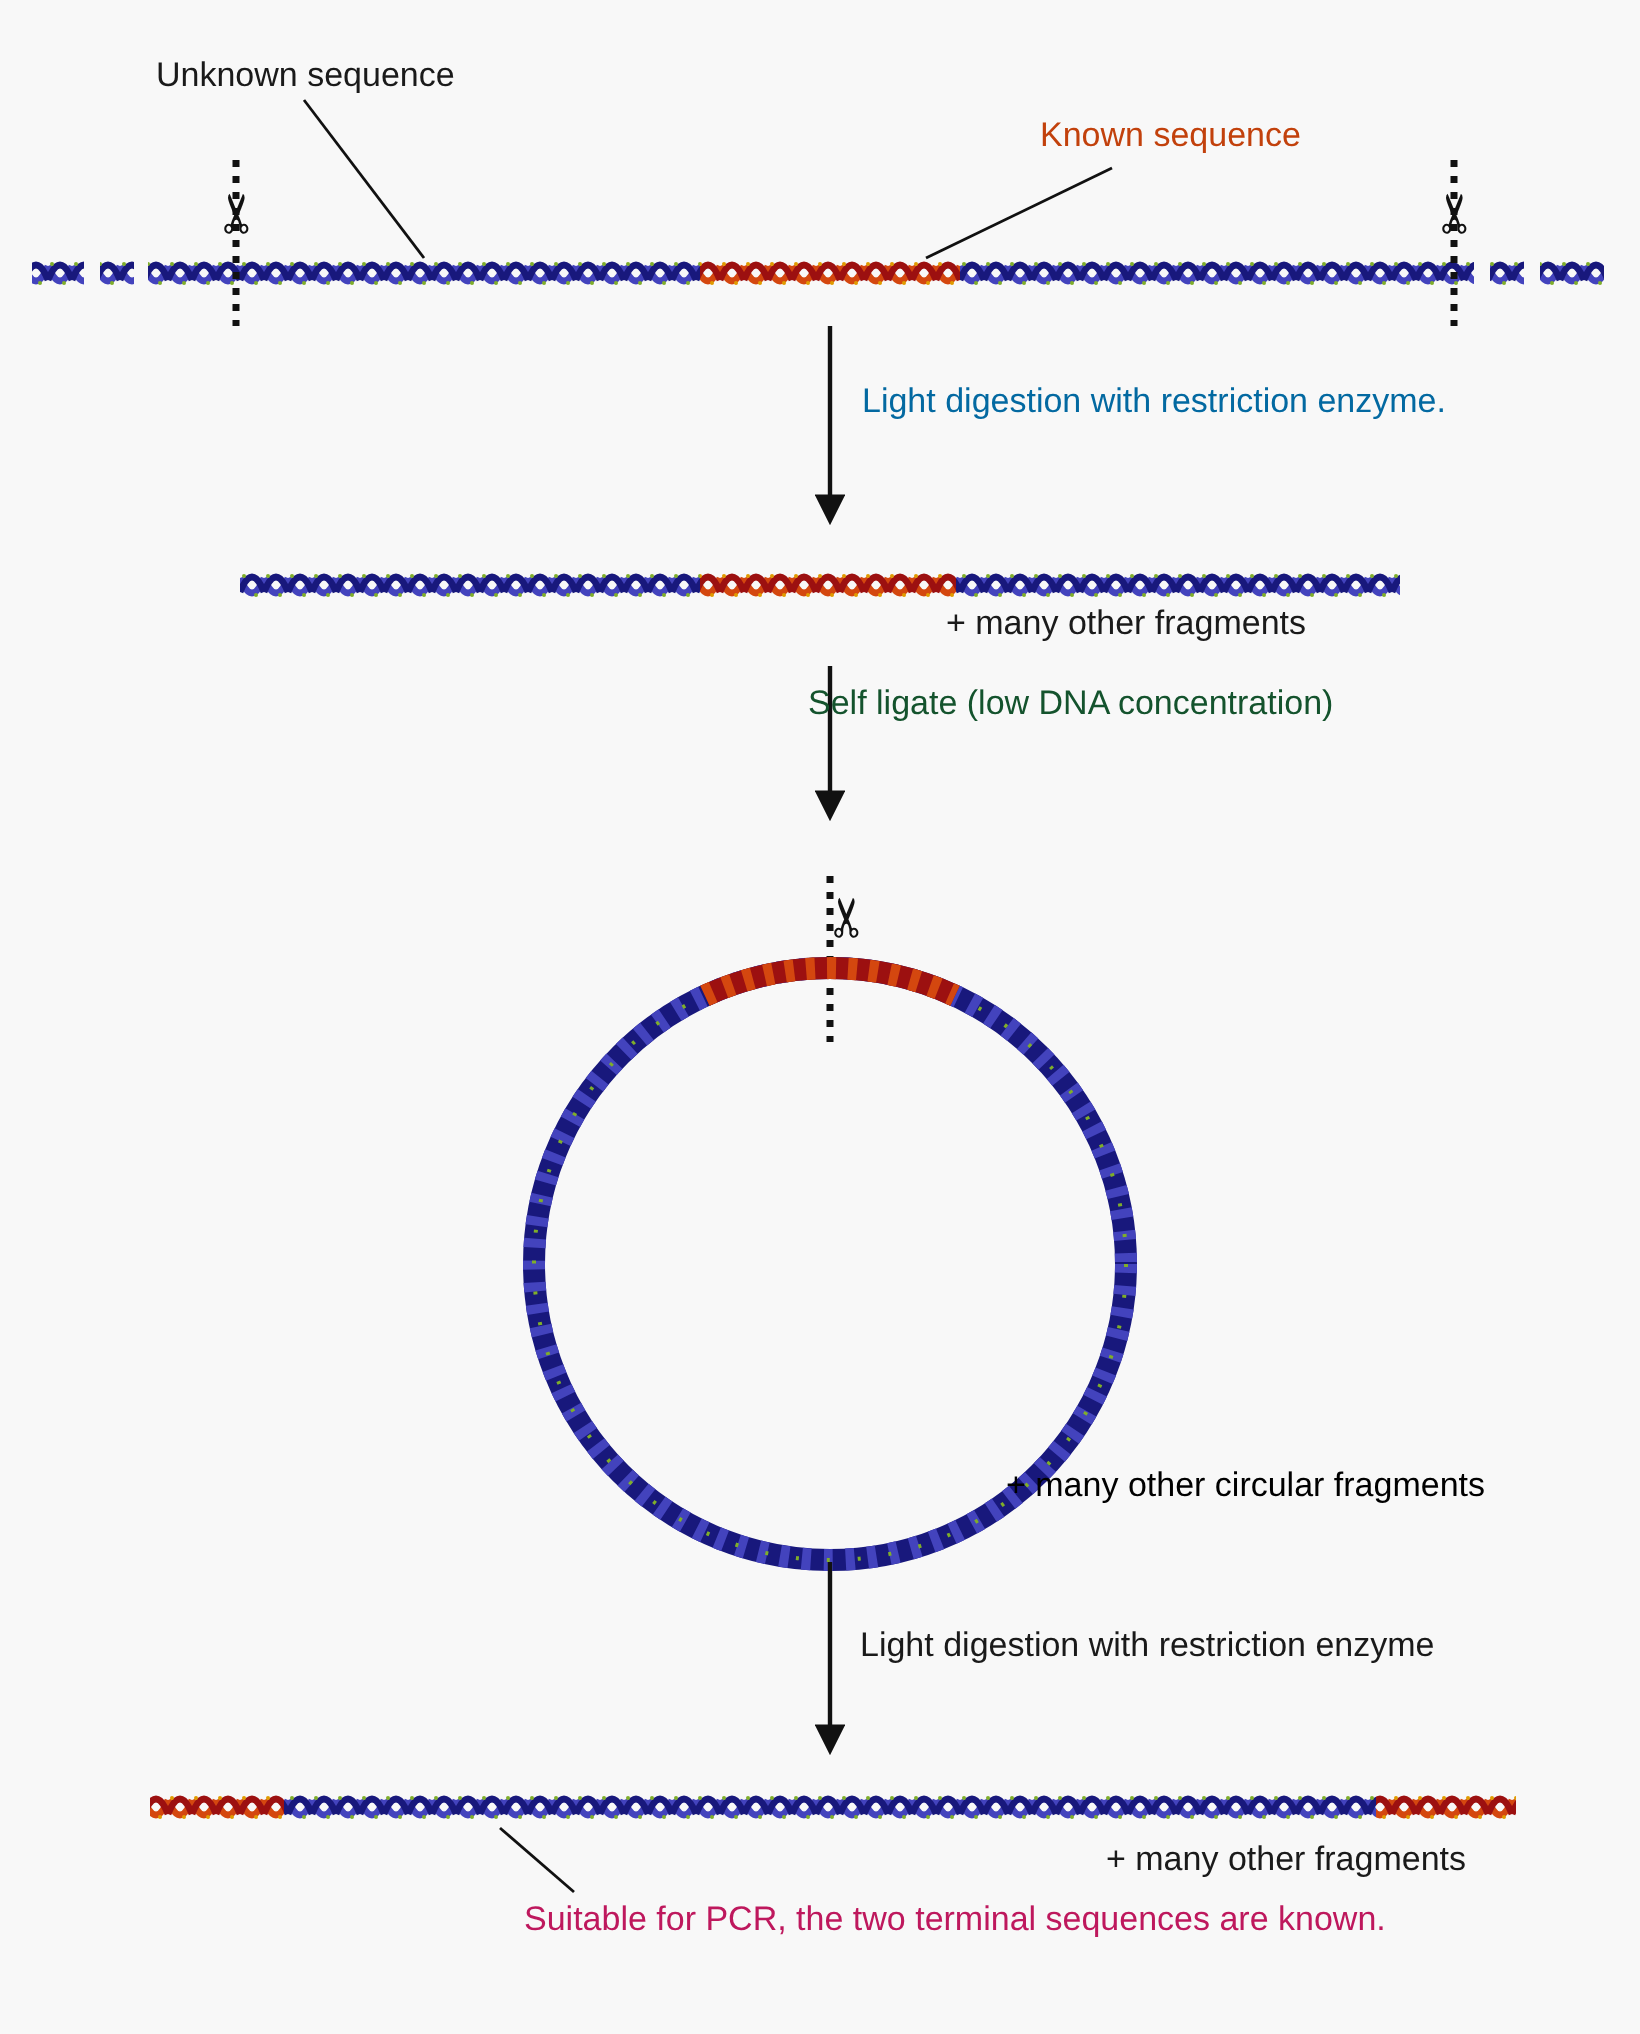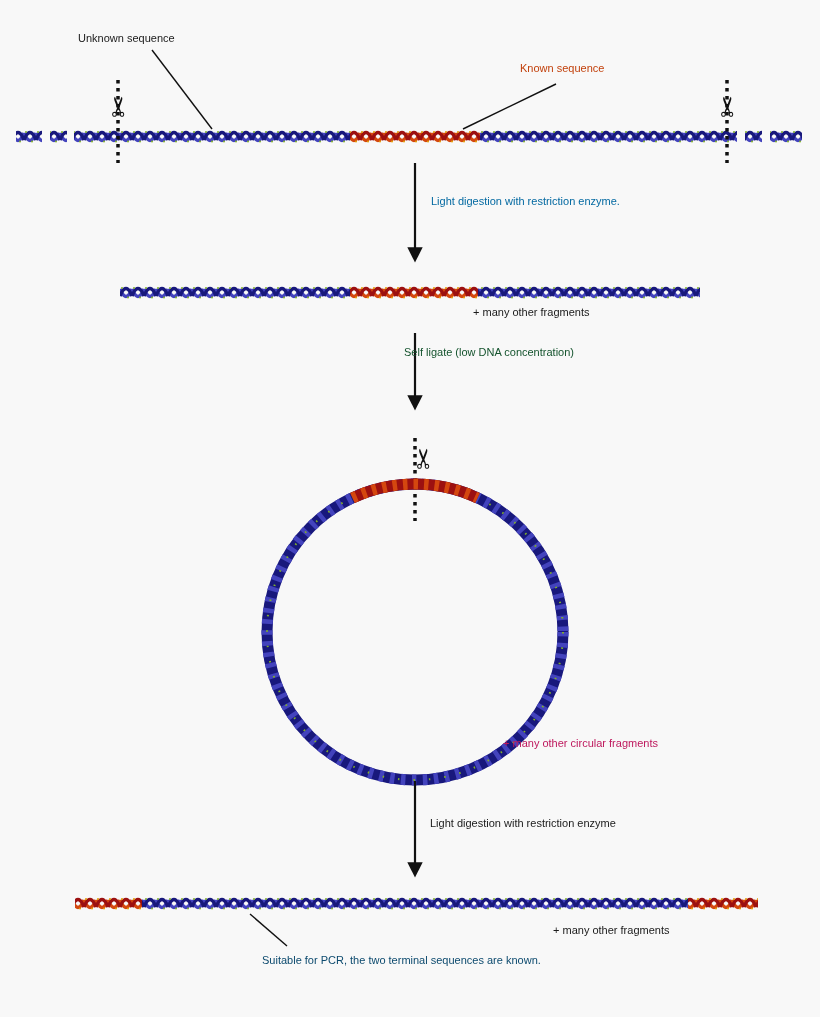--- a/index.html
+++ b/index.html
@@ -1,19 +1,19 @@
 <!DOCTYPE html>
 <html><head>
 <meta charset="utf-8">
 <style>
   * { margin:0; padding:0; box-sizing:border-box; }
   html,body { width:100%; }
   body { font-family:"Liberation Sans", sans-serif; }
   .canvas { position:relative; width:820px; height:1017px; overflow:hidden; }
-  .lbl { position:absolute; font-size:11px; color:#1a1a1a; white-space:nowrap; line-height:22px; }
+  .lbl { position:absolute; font-size:17px; color:#1a1a1a; white-space:nowrap; line-height:22px; }
   .lbl .sub { display:block; }
   svg.layer { position:absolute; left:0; top:0; }
   .scissor-glyph { font-family:"DejaVu Sans", sans-serif; font-size:27px; fill:#111; }
 </style>
 </head>
 <body style="background: rgb(248, 248, 248);">
 
 <div class="canvas">
 
   <svg class="layer" width="820" height="1017" viewBox="0 0 820 1017">
@@ -85,20 +85,20 @@
     </g>
 
     <line x1="250" y1="914" x2="287" y2="946" stroke-width="1.4" stroke="#111111"></line>
   </svg>
 
   <div class="lbl" style="left: 78px; top: 27px; color: rgb(26, 26, 26);">Unknown sequence</div>
   <div class="lbl" style="left: 520px; top: 57px; color: #c2410c;">Known sequence</div>
   <div class="lbl" style="left: 431px; top: 190px; color: #0369a1;">Light digestion with restriction enzyme.</div>
   <div class="lbl" style="left: 473px; top: 301px; color: rgb(26, 26, 26);">+ many other fragments</div>
   <div class="lbl" style="left: 404px; top: 341px; color: #14532d;">Self ligate (low DNA concentration)</div>
-  <div class="lbl" style="left: 503px; top: 732px; color: #be185d;">+ many other circular fragments</div>
+  <div class="lbl" style="left: 503px; top: 732px; color: #000000;">+ many other circular fragments</div>
   <div class="lbl" style="left: 430px; top: 812px; color: rgb(26, 26, 26); text-align: center;">
     <span class="sub">Light digestion with restriction enzyme</span>
   </div>
   <div class="lbl" style="left: 553px; top: 919px; color: rgb(26, 26, 26);">+ many other fragments</div>
-  <div class="lbl" style="left: 262px; top: 949px; color: #0c4a6e;">Suitable for PCR, the two terminal sequences are known.</div>
+  <div class="lbl" style="left: 262px; top: 949px; color: #be185d;">Suitable for PCR, the two terminal sequences are known.</div>
 
 </div>
 
 </body></html>

